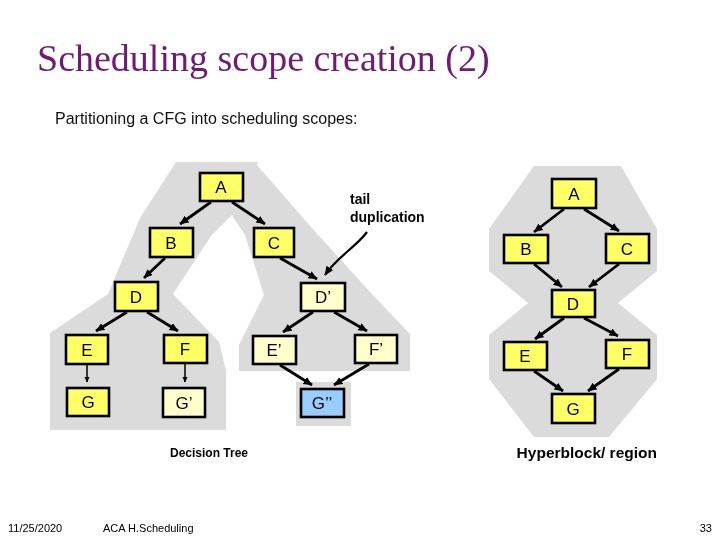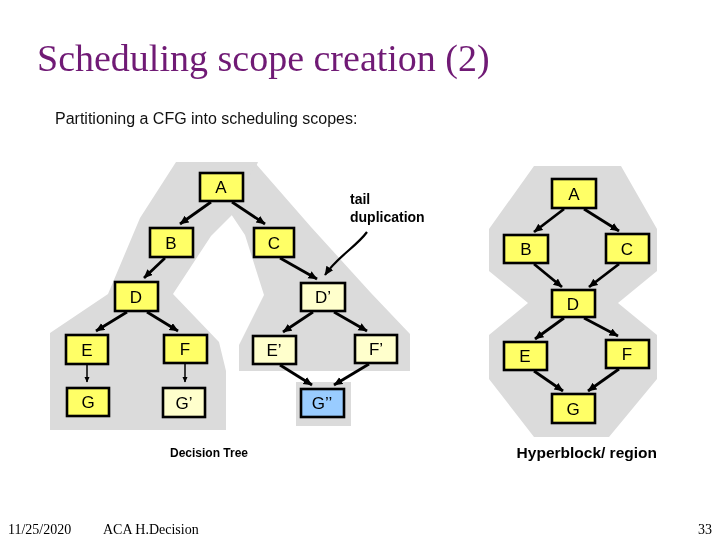--- a/index.html
+++ b/index.html
@@ -19,21 +19,21 @@
   }
   .diagram-svg{position:absolute;left:0;top:0;}
   .caption{
     position:absolute;font-weight:bold;font-size:12px;color:#000;
     text-align:center;white-space:nowrap;
   }
   .caption-left{left:129px;top:446px;width:160px;}
   .caption-right{left:492px;top:444px;width:165px;font-size:15.5px;text-align:right;}
   .footer-text{
     position:absolute;top:522px;
-    font-family:Liberation Serif, serif;font-size:14px;color:#000;
+    font-family:Liberation Sans, sans-serif;font-size:11px;color:#000;
     white-space:nowrap;
   }
   .footer-date{left:8px;}
   .footer-author{left:103px;}
   .footer-page{right:8px;text-align:left;}
   svg text.node-label{
     font-family:"Liberation Sans",sans-serif;font-size:17px;fill:#000;
   }
   svg text.annot{
     font-family:"Liberation Sans",sans-serif;font-size:14px;font-weight:bold;fill:#000;
@@ -173,14 +173,14 @@
       <rect x="552" y="394" width="43" height="29" stroke="#000" fill="#ffff66"></rect>
       <text class="node-label" x="573" y="415" text-anchor="middle">G</text>
     </g>
   </g>
 </svg>
 
 <div class="caption caption-left">Decision Tree</div>
 <div class="caption caption-right">Hyperblock/ region</div>
 
 <div class="footer-text footer-date">11/25/2020</div>
-<div class="footer-text footer-author">ACA H.Decision</div>
+<div class="footer-text footer-author">ACA H.Scheduling</div>
 <div class="footer-text footer-page">33</div>
 
 </body></html>

